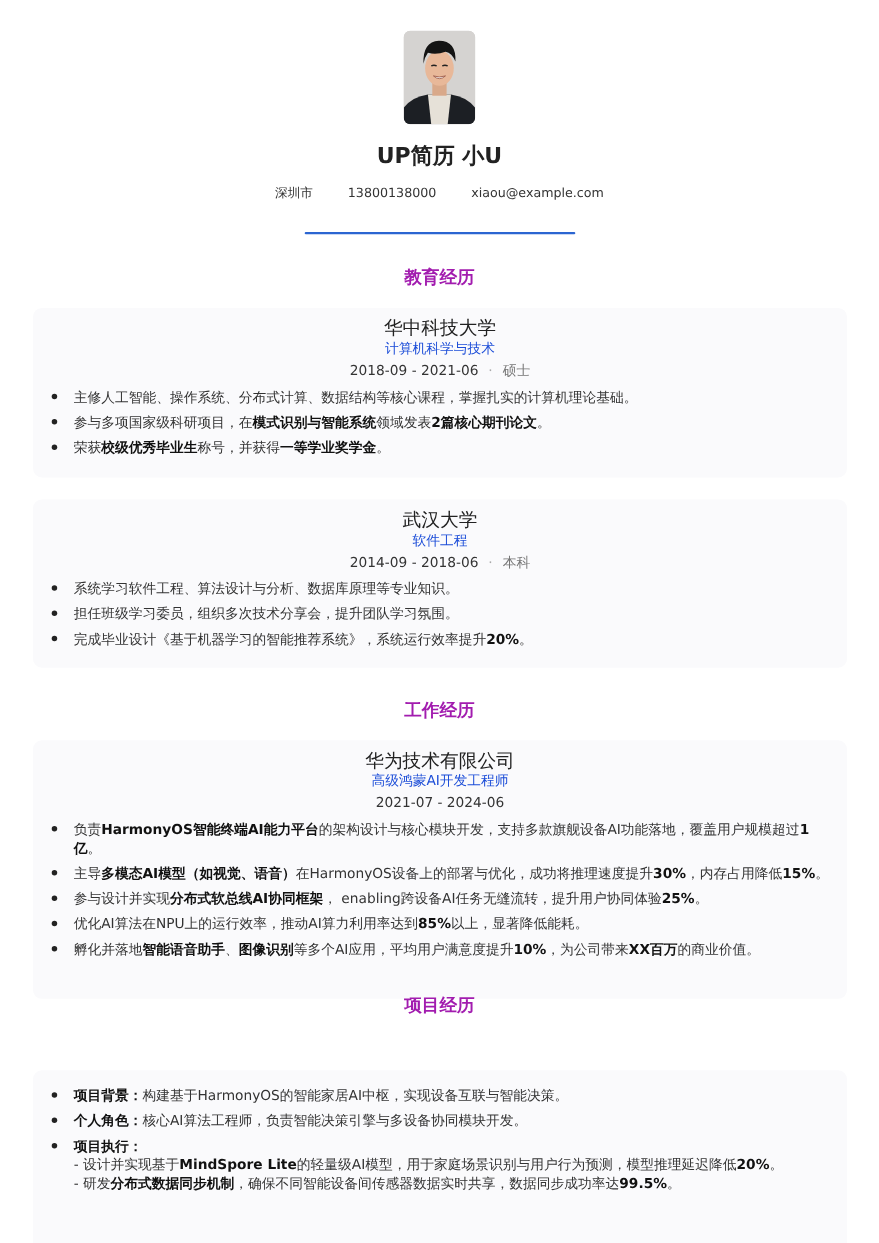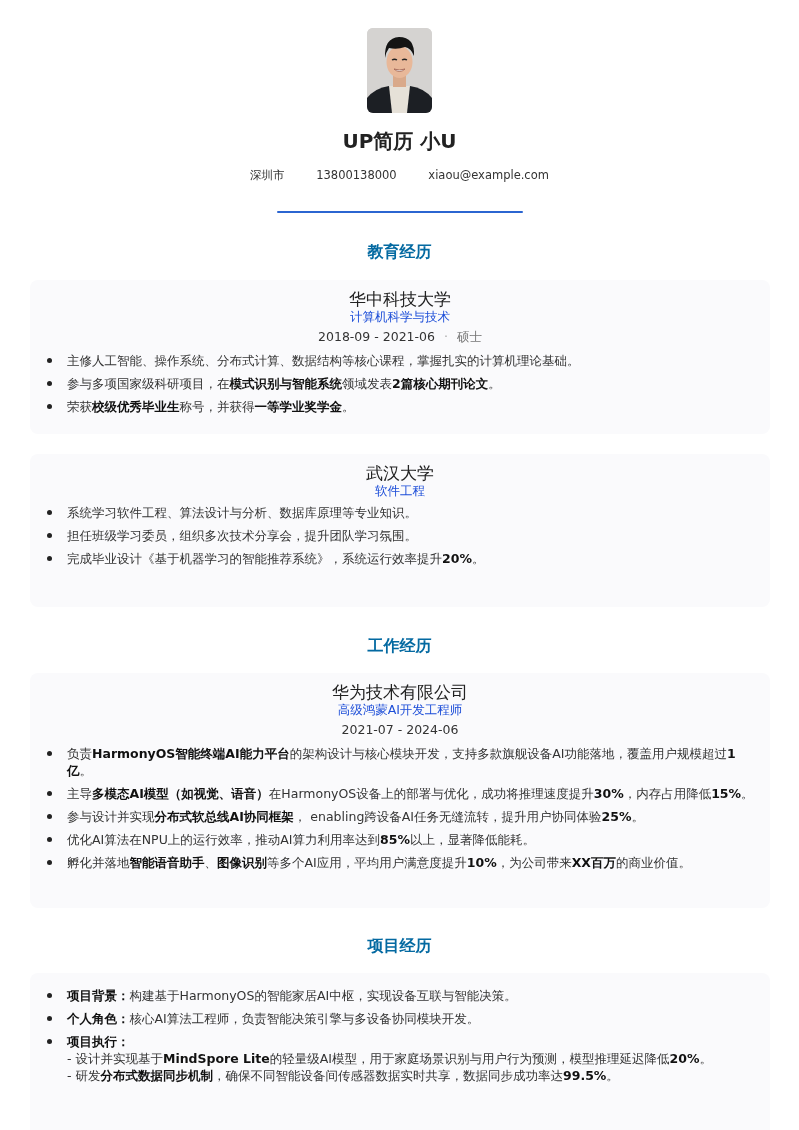--- a/index.html
+++ b/index.html
@@ -24,21 +24,21 @@
   }
   .contact span { margin: 0 14px; }
   .divider {
     position: absolute; top: 211px; left: 277px; width: 246px; height: 2px;
     background: #2b65d1; border-radius: 1px;
   }
 
   
   .section-title {
     position: absolute; left: 0; width: 799px; text-align: center;
-    font-size: 16px; font-weight: bold; color: #0369a1;
+    font-size: 16px; font-weight: bold; color: #a21caf;
   }
   .card {
     position: absolute; left: 30px; width: 740px;
     background: #fafafc; border-radius: 8px;
     padding: 10px 14px 0 14px;
   }
   .card-head { text-align: center; }
   .card-title { font-size: 17px; font-weight: normal; color: #222; line-height: 18px; }
   .card-sub { font-size: 12.5px; color: #1d4ed8; line-height: 18px; }
   .card-meta { font-size: 12.5px; color: #333; line-height: 22px; }
@@ -106,20 +106,23 @@
         <li><span>主修人工智能、操作系统、分布式计算、数据结构等核心课程，掌握扎实的计算机理论基础。</span></li>
         <li><span>参与多项国家级科研项目，在</span><b>模式识别与智能系统</b><span>领域发表</span><b>2篇核心期刊论文</b><span>。</span></li>
         <li><span>荣获</span><b>校级优秀毕业生</b><span>称号，并获得</span><b>一等学业奖学金</b><span>。</span></li>
       </ul>
   </div>
 
   <div class="card" style="top:454px; height:153px;">
     <div class="card-head">
       <div class="card-title">武汉大学</div>
       <div class="card-sub">软件工程</div>
+      <div class="card-meta">
+        <span>2014-09 - 2018-06</span><span class="dot">·</span><span class="degree">本科</span>
+      </div>
     </div>
     <ul class="bullets">
         <li><span>系统学习软件工程、算法设计与分析、数据库原理等专业知识。</span></li>
         <li><span>担任班级学习委员，组织多次技术分享会，提升团队学习氛围。</span></li>
         <li><span>完成毕业设计《基于机器学习的智能推荐系统》，系统运行效率提升</span><b>20%</b><span>。</span></li>
       </ul>
   </div>
 
   <div class="section-title" style="top:636px;">工作经历</div>
 
@@ -131,21 +134,21 @@
     </div>
     <ul class="bullets">
         <li><span>负责</span><b>HarmonyOS智能终端AI能力平台</b><span>的架构设计与核心模块开发，支持多款旗舰设备AI功能落地，覆盖用户规模超过</span><b>1亿</b><span>。</span></li>
         <li><span>主导</span><b>多模态AI模型（如视觉、语音）</b><span>在HarmonyOS设备上的部署与优化，成功将推理速度提升</span><b>30%</b><span>，内存占用降低</span><b>15%</b><span>。</span></li>
         <li><span>参与设计并实现</span><b>分布式软总线AI协同框架</b><span>， enabling跨设备AI任务无缝流转，提升用户协同体验</span><b>25%</b><span>。</span></li>
         <li><span>优化AI算法在NPU上的运行效率，推动AI算力利用率达到</span><b>85%</b><span>以上，显著降低能耗。</span></li>
         <li><span>孵化并落地</span><b>智能语音助手</b><span>、</span><b>图像识别</b><span>等多个AI应用，平均用户满意度提升</span><b>10%</b><span>，为公司带来</span><b>XX百万</b><span>的商业价值。</span></li>
       </ul>
   </div>
 
-  <div class="section-title" style="top:936px;">项目经历</div>
+  <div class="section-title" style="top:904px;">项目经历</div>
 
   <div class="card" style="top:973px; height:180px;">
     <ul class="bullets">
         <li><b>项目背景：</b><span>构建基于HarmonyOS的智能家居AI中枢，实现设备互联与智能决策。</span></li>
         <li><b>个人角色：</b><span>核心AI算法工程师，负责智能决策引擎与多设备协同模块开发。</span></li>
         <li><b>项目执行：</b><br><span>- 设计并实现基于</span><b>MindSpore Lite</b><span>的轻量级AI模型，用于家庭场景识别与用户行为预测，模型推理延迟降低</span><b>20%</b><span>。</span><br><span>- 研发</span><b>分布式数据同步机制</b><span>，确保不同智能设备间传感器数据实时共享，数据同步成功率达</span><b>99.5%</b><span>。</span></li>
       </ul>
   </div>
 
 </div>

